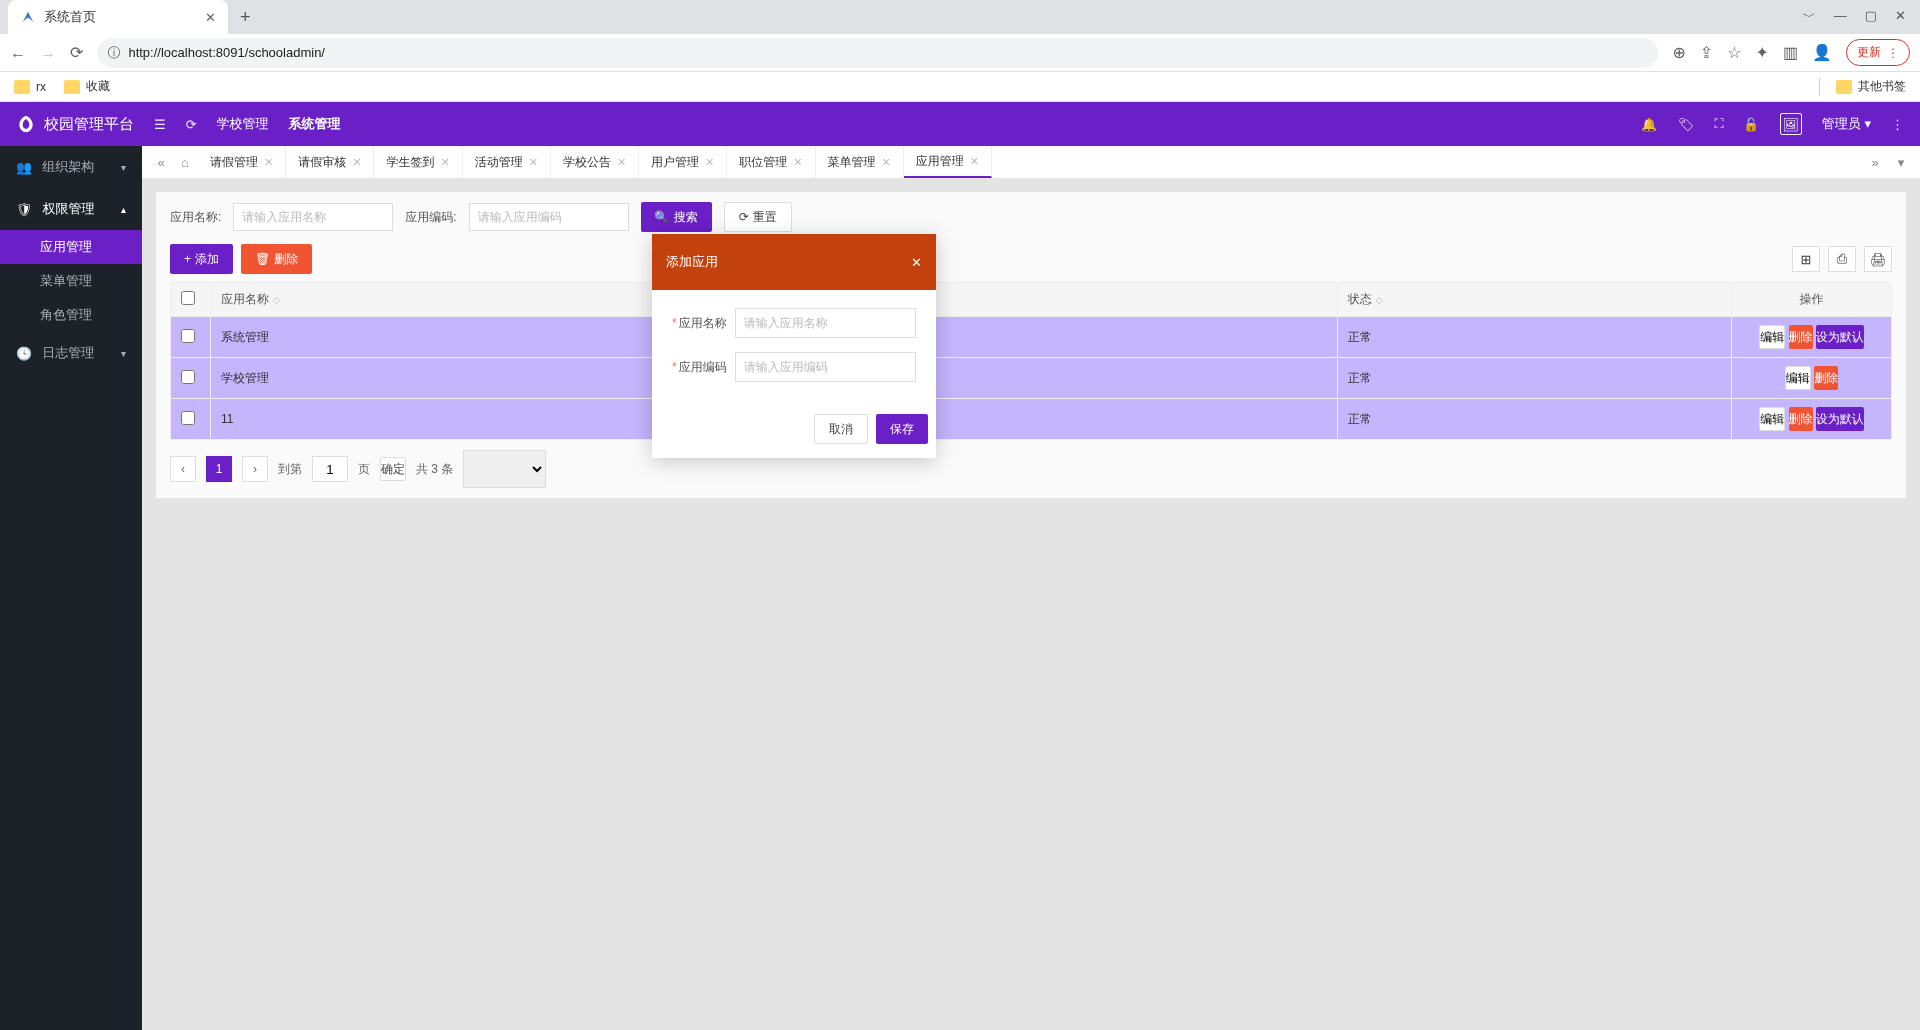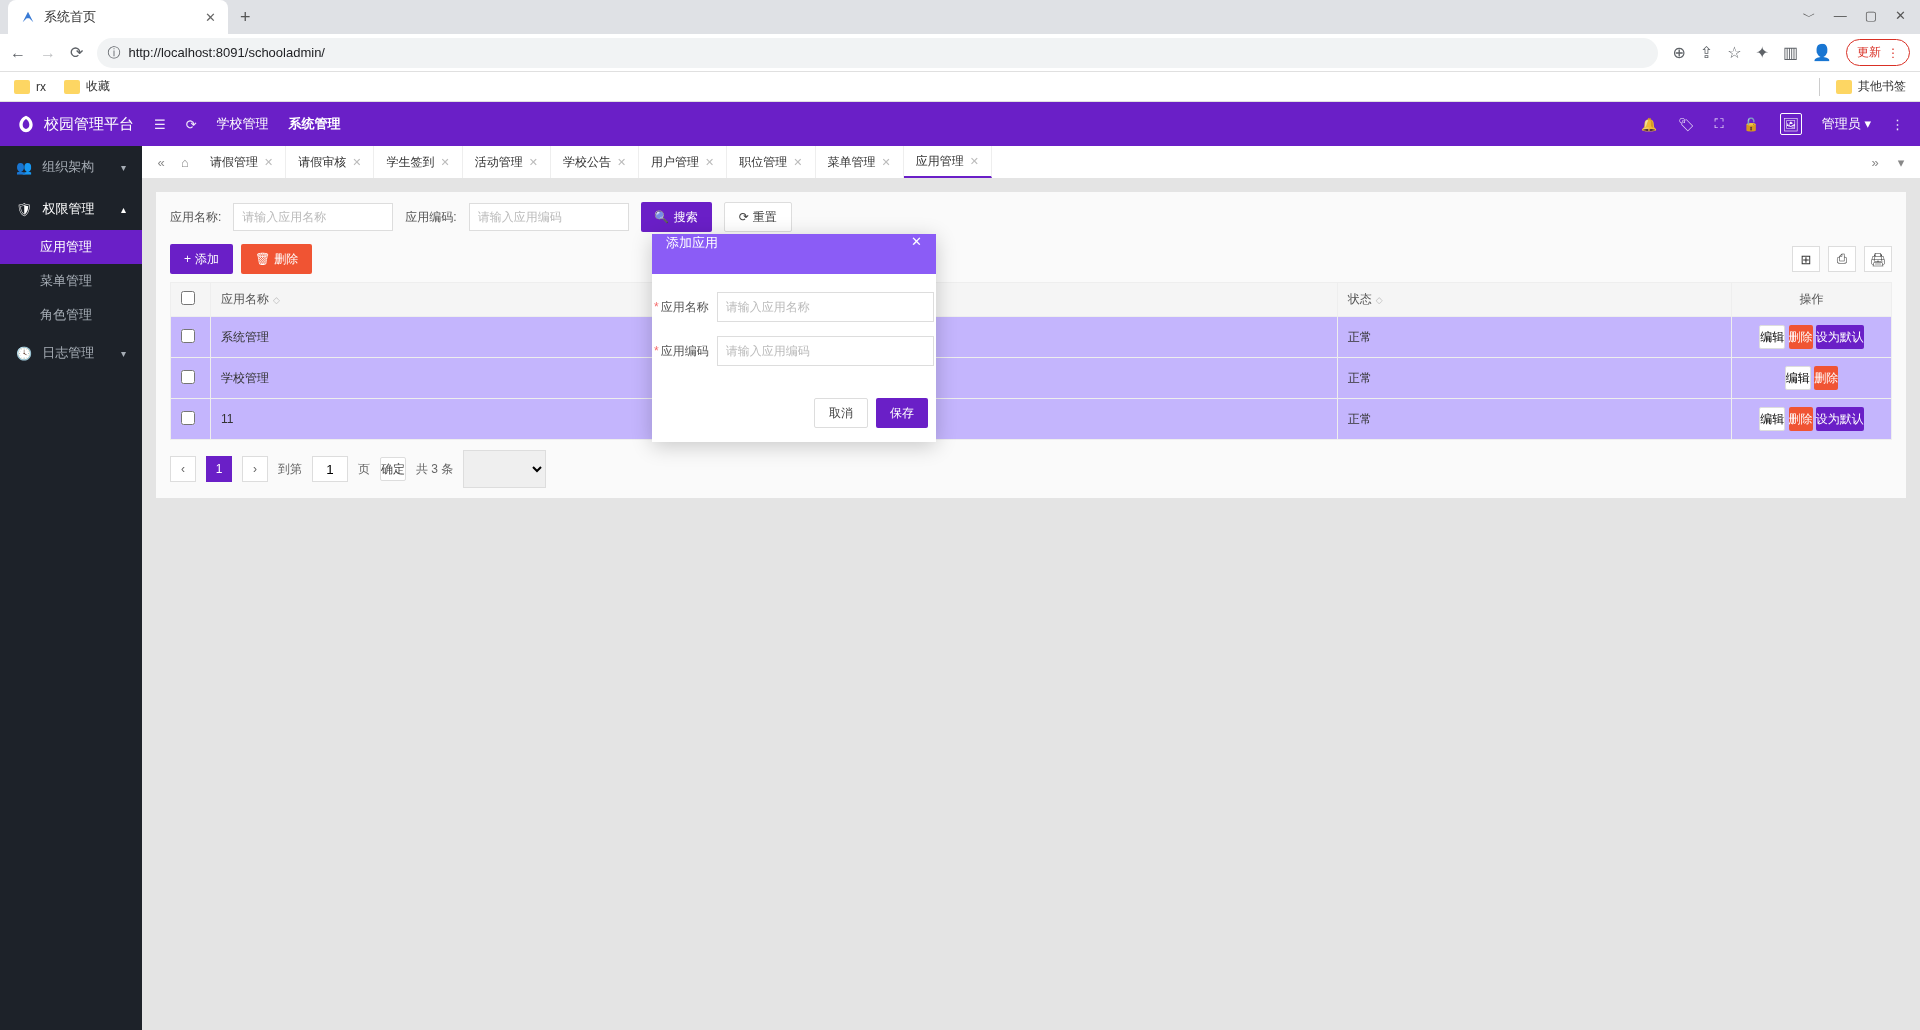--- a/index.html
+++ b/index.html
@@ -81,23 +81,23 @@
 .actions { text-align: center; }
 
 .pager { display: flex; align-items: center; gap: 10px; margin-top: 10px; font-size: 12px; color: #666; }
 .pg-btn { width: 26px; height: 26px; border: 1px solid #ddd; display: flex; align-items: center; justify-content: center; cursor: pointer; background: #fff; }
 .pg-btn.active { background: #6a1fc7; color: #fff; border-color: #6a1fc7; }
 .pg-input { width: 36px; height: 26px; border: 1px solid #ddd; text-align: center; }
 .pg-select { height: 26px; border: 1px solid #ddd; padding: 18px 6px; }
 
 
 .modal { position: absolute; top: 88px; left: 510px; width: 284px; background: #fff; box-shadow: 0 4px 20px rgba(0,0,0,0.2); }
-.modal-hd { background: #8b5cf6; color: #fff; height: 40px; display: flex; padding: 0 14px; }
+.modal-hd { background: #c2410c; color: #fff; height: 56px; display: flex; align-items: center; padding: 0 14px; }
 .modal-close { margin-left: auto; cursor: pointer; }
-.modal-bd { padding: 18px 2px; }
+.modal-bd { padding: 18px 20px; }
 .form-row { display: flex; align-items: center; gap: 8px; margin-bottom: 14px; }
 .form-lbl { font-size: 12px; color: #555; }
 .req { color: #f56c6c; margin-right: 2px; }
 .form-inp { flex: 1; height: 30px; border: 1px solid #ddd; padding: 0 8px; font-size: 12px; }
 .form-inp::placeholder { color: #bbb; }
 .modal-ft { display: flex; justify-content: flex-end; gap: 8px; padding: 0 8px 14px; }
 
 .watermark { position: absolute; top: 265px; left: 370px; color: #ff0000; font-size: 30px; font-family: SimSun, serif; pointer-events: none; letter-spacing: 2px; }
 </style>
 </head>

